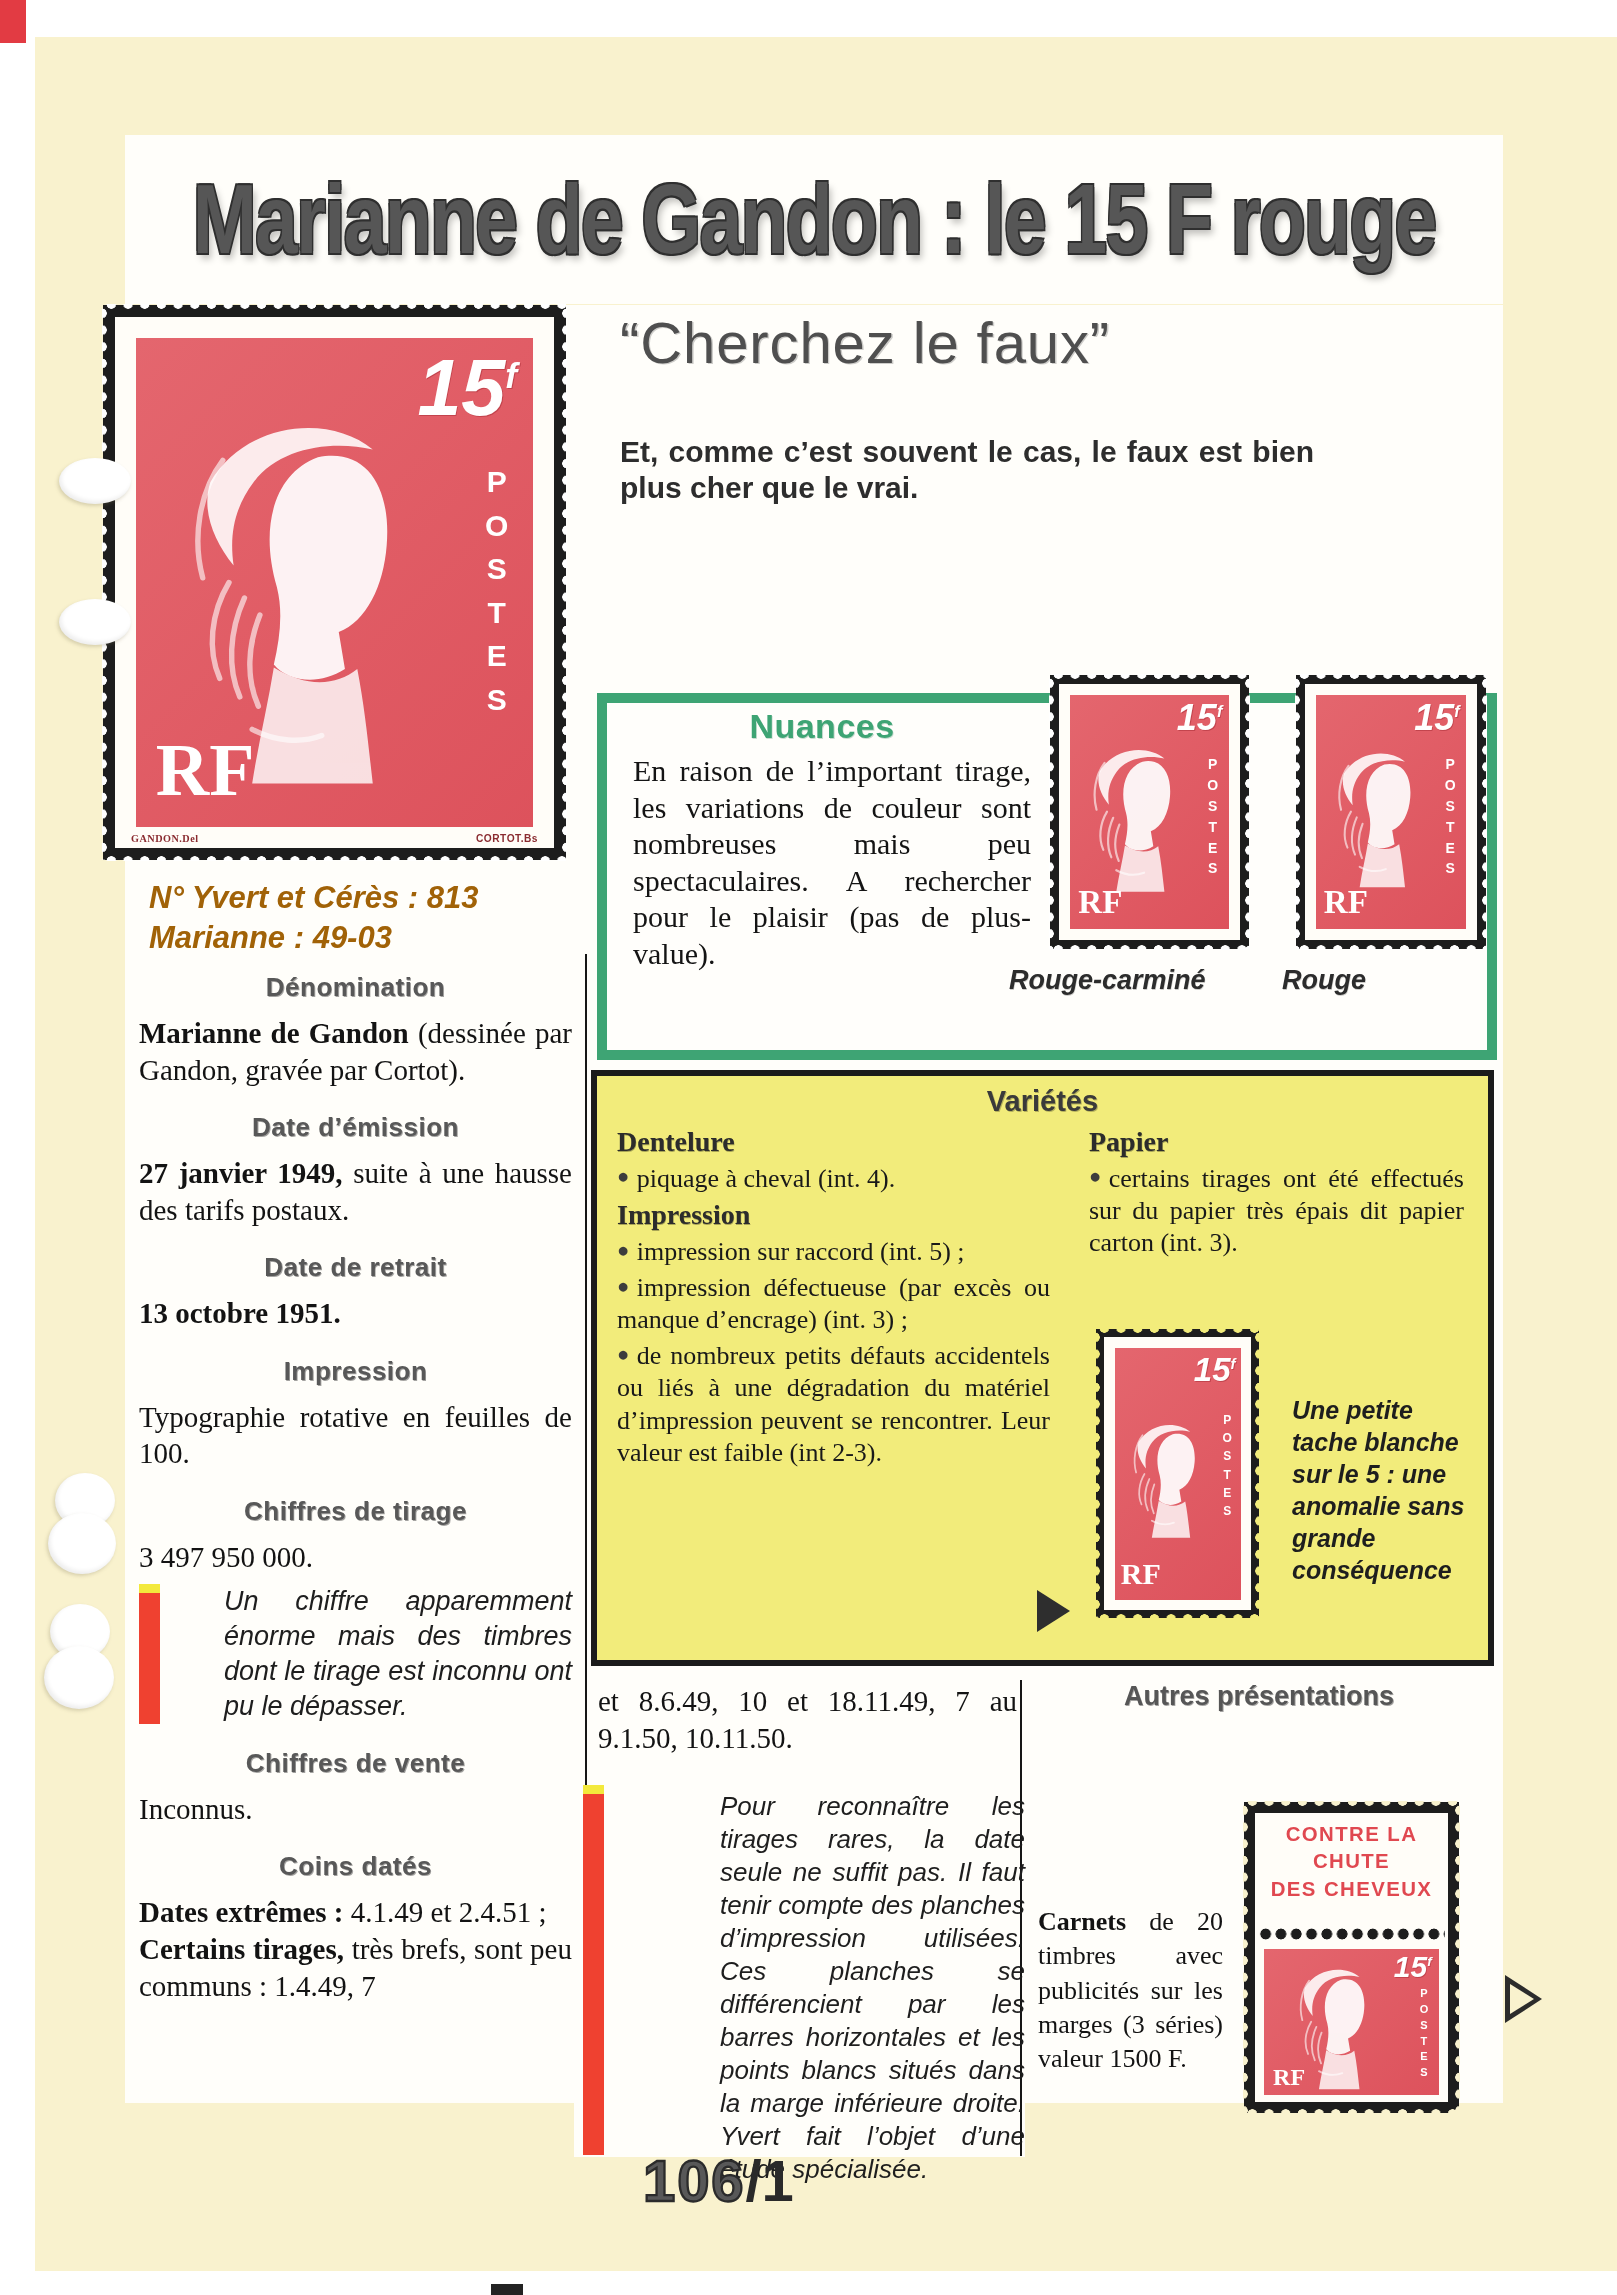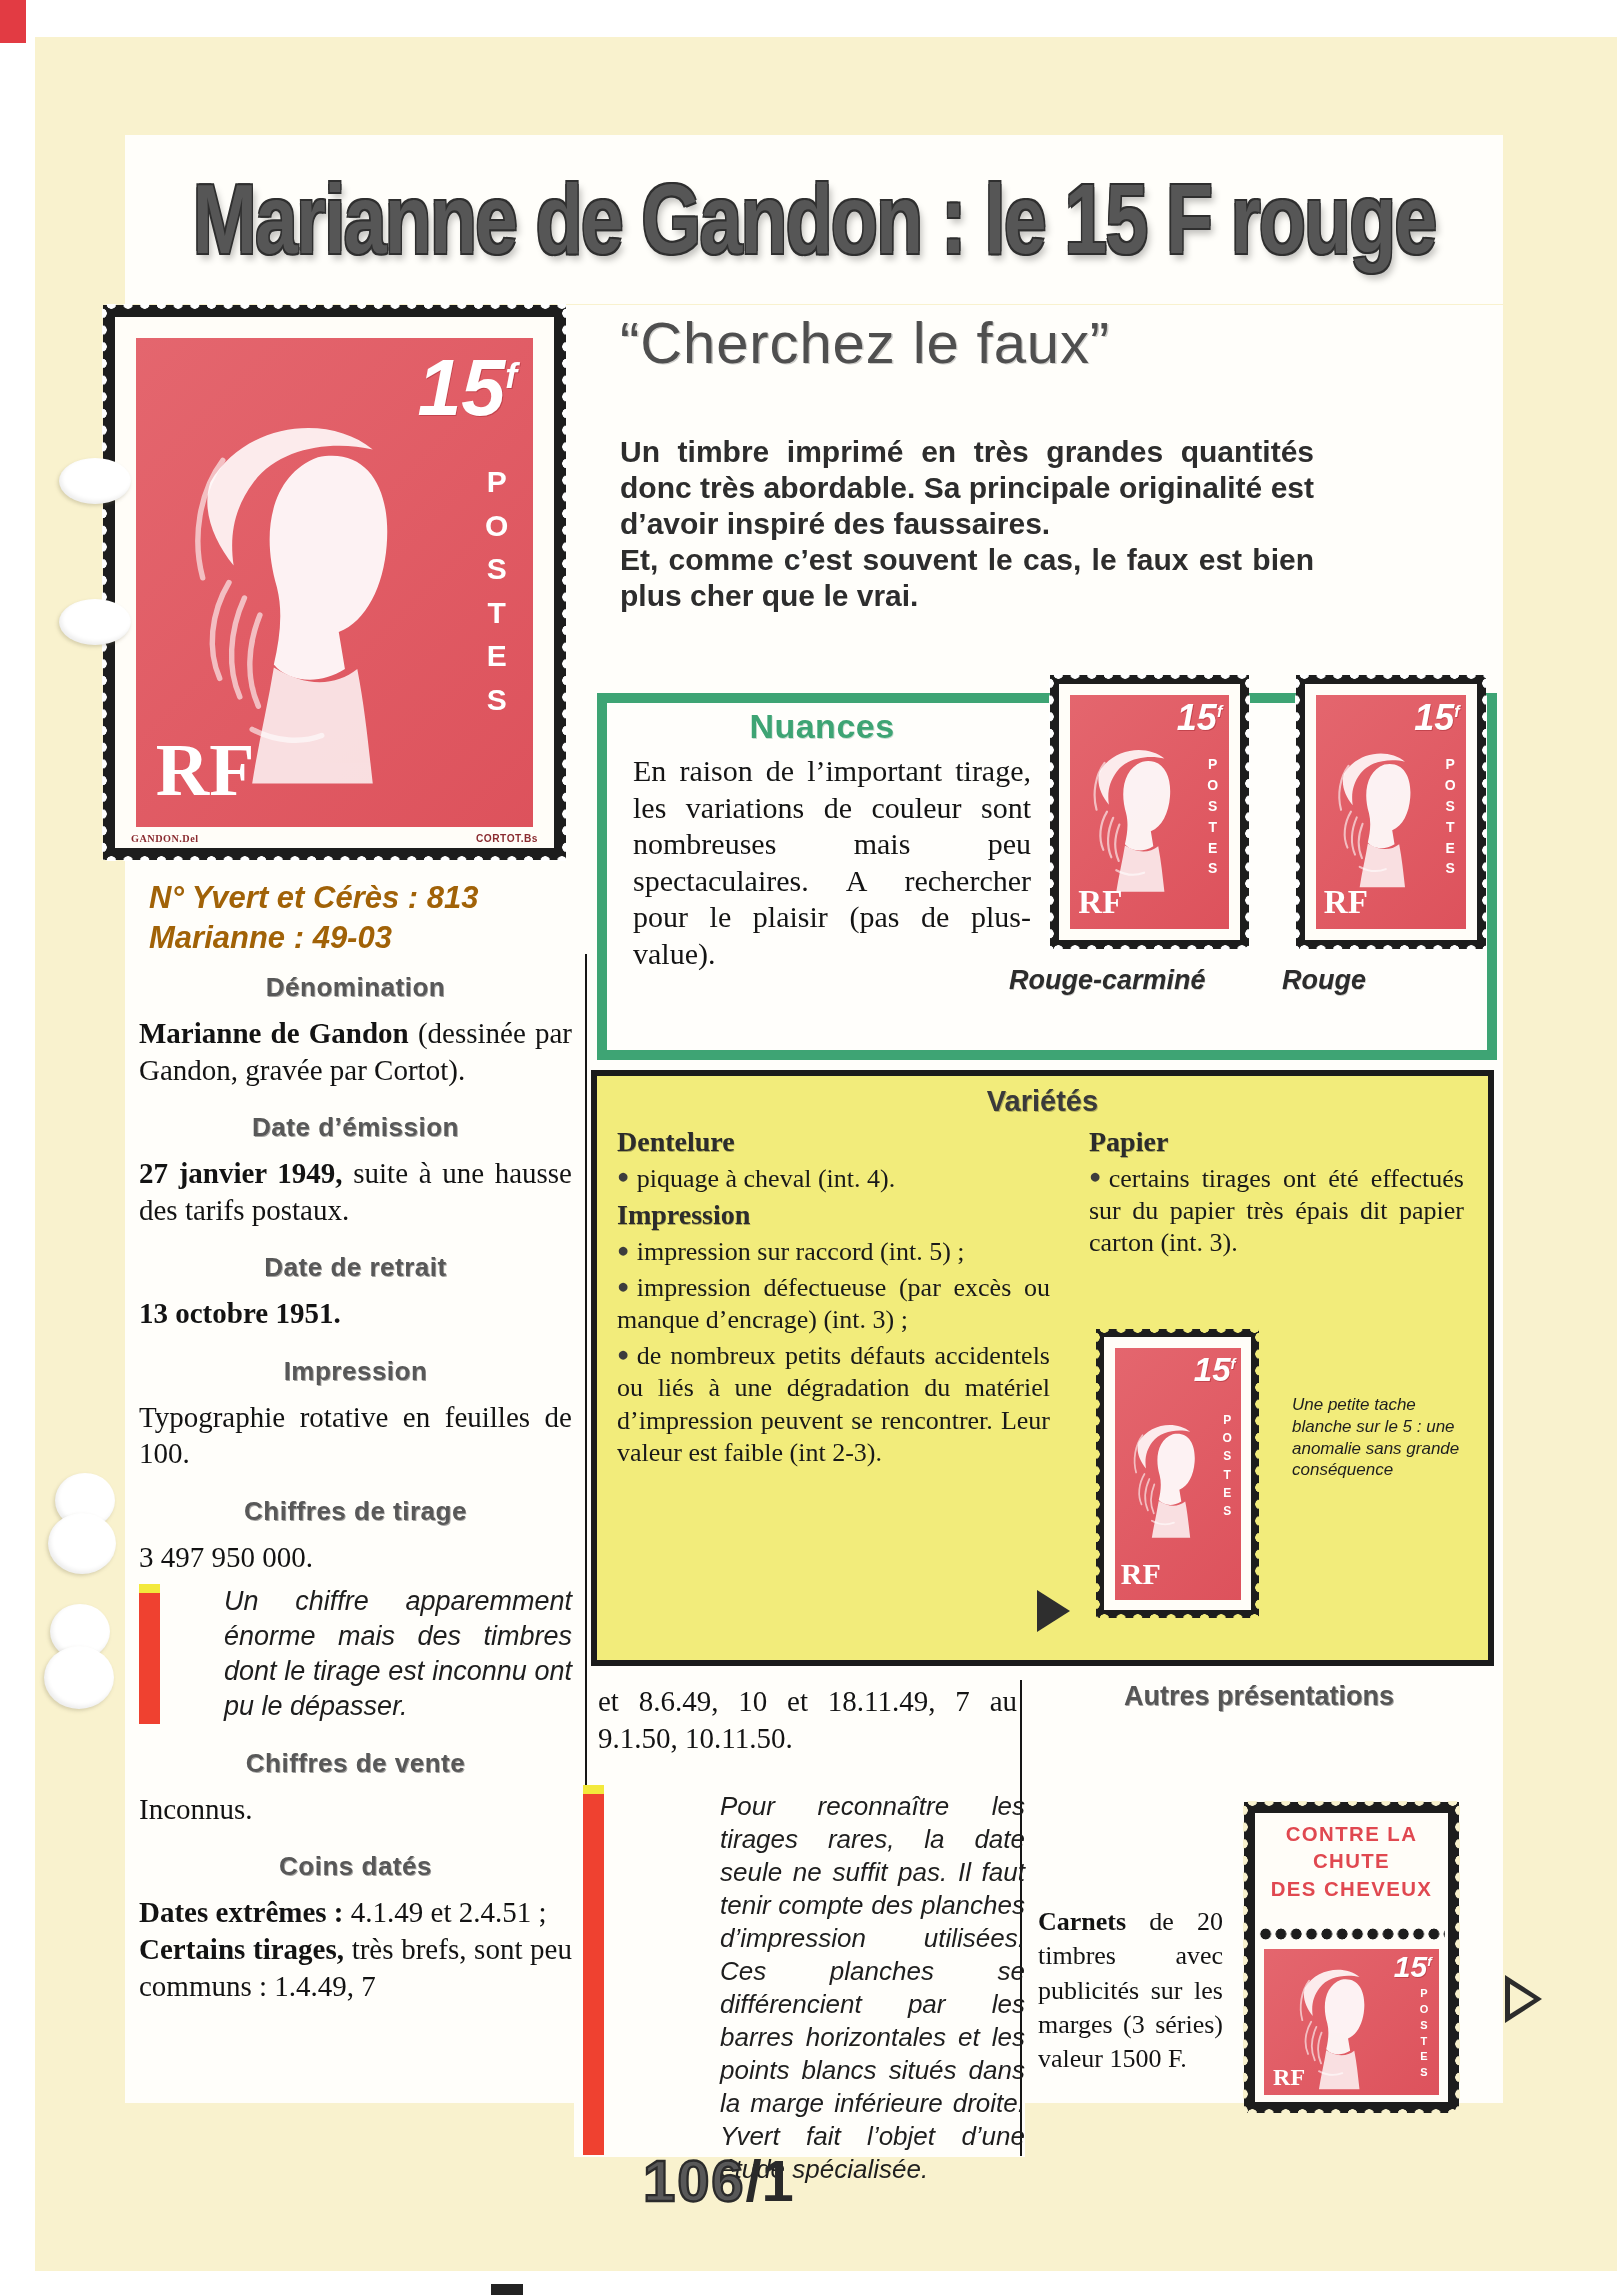--- a/index.html
+++ b/index.html
@@ -59,21 +59,21 @@
   .nuances-text{left:633px;top:753px;width:398px;font-family:"Liberation Serif",serif;font-size:30px;line-height:1.22;color:#141414;text-align:justify;}
   .shade-caption{font-weight:bold;font-style:italic;font-size:27px;color:#2c2c2c;text-shadow:0.5px 0.5px 0 rgba(0,0,0,.2);}
   
   .varietes{left:591px;top:1070px;width:903px;height:596px;border:6.5px solid #1b1b1b;background:#f2ec7b;box-sizing:border-box;}
   .var-title{left:591px;top:1085px;width:903px;text-align:center;font-weight:bold;font-size:29px;color:#3a3a3a;
       text-shadow:0.9px 0.9px 0 rgba(0,0,0,.25);}
   .var-col{font-family:"Liberation Serif",serif;font-size:26px;line-height:1.24;color:#191919;text-align:justify;}
   .var-col h4{margin:0 0 2.8px 0;font-size:28px;font-weight:bold;color:#2c2c2c;text-align:left;text-shadow:0.5px 0.5px 0 rgba(0,0,0,.3);}
   .var-col p{margin:0 0 3.7px 0;}
   .dot{display:inline-block;font-size:20.4px;vertical-align:12%;margin-right:7.4px;color:#3d3d3d;}
-  .var-caption{left:1292px;top:1394px;width:185px;font-weight:normal;font-style:italic;font-size:17px;line-height:1.28;color:#1e1e1e;text-align:left;}
+  .var-caption{left:1292px;top:1394px;width:185px;font-weight:bold;font-style:italic;font-size:25px;line-height:1.28;color:#1e1e1e;text-align:left;}
   
   .info-col{left:139px;top:972px;width:433px;}
   .h-sans{font-family:"Liberation Sans",sans-serif;font-weight:bold;font-size:26px;color:#585858;text-align:center;
       text-shadow:0.9px 0.9px 0 rgba(25,25,25,.4);letter-spacing:0.5px;margin:24px 0 12px 0;}
   .h-sans:first-child{margin-top:0;}
   .serif-body{font-family:"Liberation Serif",serif;font-size:29px;line-height:1.26;color:#131313;text-align:justify;margin:0;}
   .lead{font-weight:bold;}
   .italic-note{font-style:italic;font-size:27px;line-height:1.3;color:#1e1e1e;text-align:justify;margin:6.5px 0 0 0;}
   .callout{display:flex;margin-top:8.3px;}
   .red-bar{width:21px;flex:0 0 21px;background:linear-gradient(#f3e93c 0 9.3px,#ef4130 9.3px);}
@@ -140,21 +140,20 @@
 </div>
 
 <div class="abs panel" style="left:125px;top:305px;width:1378px;height:1798px;"></div>
 <div class="abs panel" style="left:574px;top:2101px;width:451px;height:56px;"></div>
 
 <div class="abs vrule" style="left:585px;top:954px;height:1134px;"></div>
 <div class="abs vrule" style="left:1020px;top:1680px;height:476px;"></div>
 
 <div class="abs subtitle">“Cherchez le faux”</div>
 <div class="abs intro">
-  <p>Un timbre imprimé en très grandes quantités donc très abordable. Sa principale originalité est d’avoir inspiré des faussaires.</p>
   <p>Et, comme c’est souvent le cas, le faux est bien plus cher que le vrai.</p>
 </div>
 
 <div class="abs nuances"></div>
 <div class="abs nuances-title">Nuances</div>
 <div class="abs nuances-text">En raison de l’important tirage, les variations de couleur sont nombreuses mais peu spectaculaires. A rechercher pour le plaisir (pas de plus-value).</div>
 
 <div class="abs stamp stamp-main" style="left:103px;top:305px;width:463px;height:555px;">
   <div class="edge-t"></div>
   <div class="edge-b"></div>

